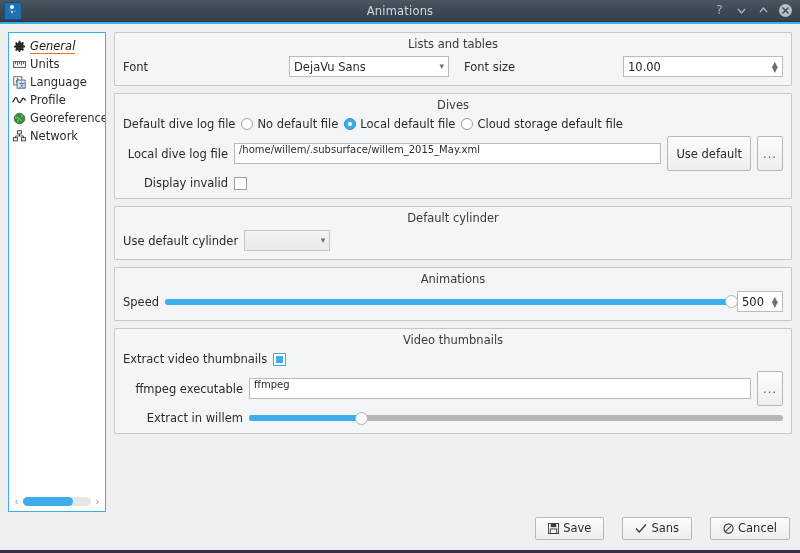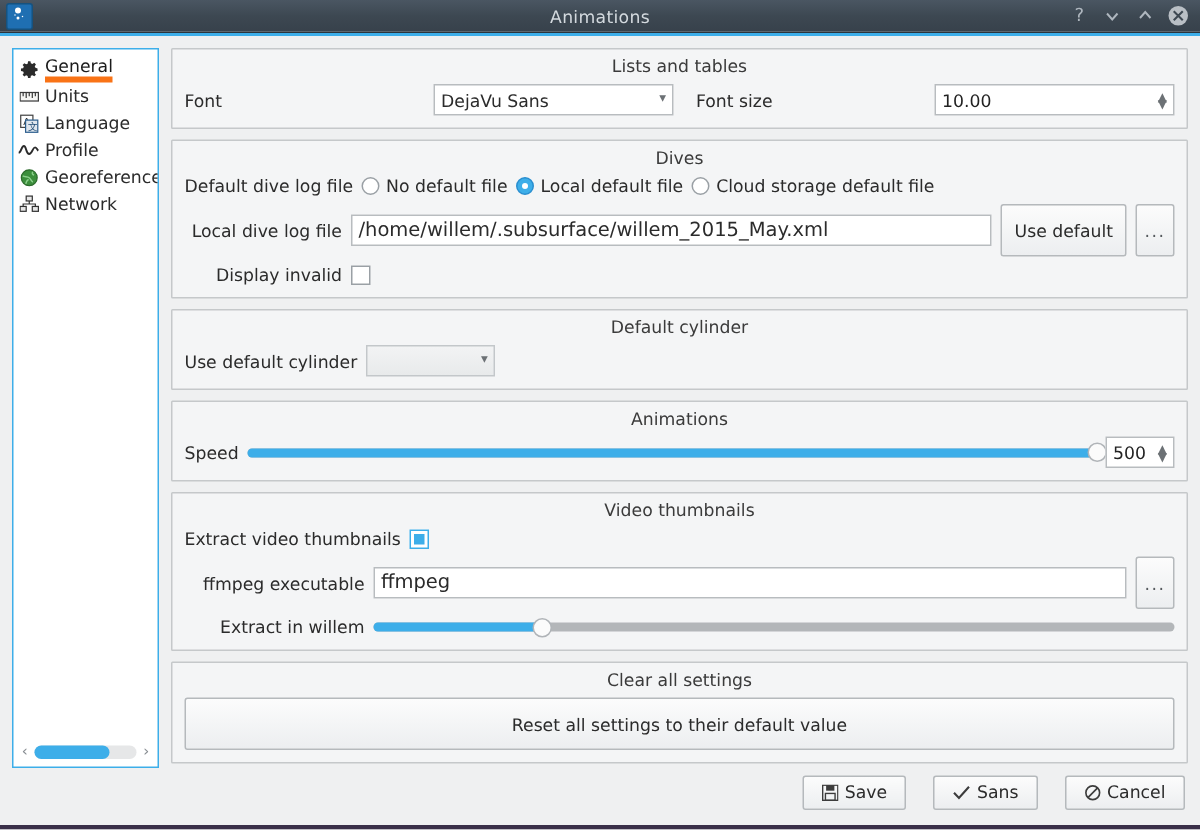--- a/index.html
+++ b/index.html
@@ -124,22 +124,23 @@
     white-space: nowrap;
     cursor: default;
   }
   .side-item .ic {
     width: 14px; height: 14px;
     flex: 0 0 auto;
     display: flex; align-items: center; justify-content: center;
   }
   .side-item .lbl { font-size: 11.5px; color: #2b2b2b; }
   .side-item.selected .lbl {
-    border-bottom: 4px solid #f97316;
+    border-bottom: 1px solid #f97316;
     color: #1b1b1b;
+    font-style: italic;
   }
   .sb-scroll {
     height: 16px;
     display: flex;
     align-items: center;
     padding: 0 3px 2px 3px;
     gap: 2px;
     flex: 0 0 auto;
   }
   .sb-arrow {
@@ -245,23 +246,22 @@
     line-height: 5px;
     color: #6c7175;
     font-size: 8px;
   }
   .txt {
     height: 21px;
     background: #fff;
     border: 1px solid #b8bcbf;
     box-sizing: border-box;
     display: flex;
-    align-items: center;
     padding: 0 4px;
-    font-size: 13px;
+    font-size: 10px;
     color: #2b2b2b;
     overflow: hidden;
     white-space: nowrap;
   }
   .btn {
     height: 35px;
     padding: 0 8px;
     background: linear-gradient(to bottom, #fcfcfc, #eceef0);
     border: 1px solid #b5b9bc;
     box-sizing: border-box;
@@ -588,24 +588,20 @@
         <div class="row">
           <span class="lab" style="width:120px;text-align:right">Extract in willem</span>
           <span class="slider">
             <span class="track"></span>
             <span class="fill" id="folder-fill" style="width: 21%;"></span>
             <span class="handle" id="folder-handle" style="left: 21%;"></span>
           </span>
         </div>
       </div>
 
-      <div class="group">
-        <div class="group-title">Clear all settings</div>
-        <div class="btn" style="width:100%;box-sizing:border-box">Reset all settings to their default value</div>
-      </div>
 
       <div style="flex:1 1 auto"></div>
     </div>
   </div>
 
   <div class="footer">
     <div class="btn">
       <span class="icn">
         <svg width="11" height="11" viewBox="0 0 12 12">
           <rect x="0.5" y="0.5" width="11" height="11" fill="none" stroke="#3c3c3c"></rect>

